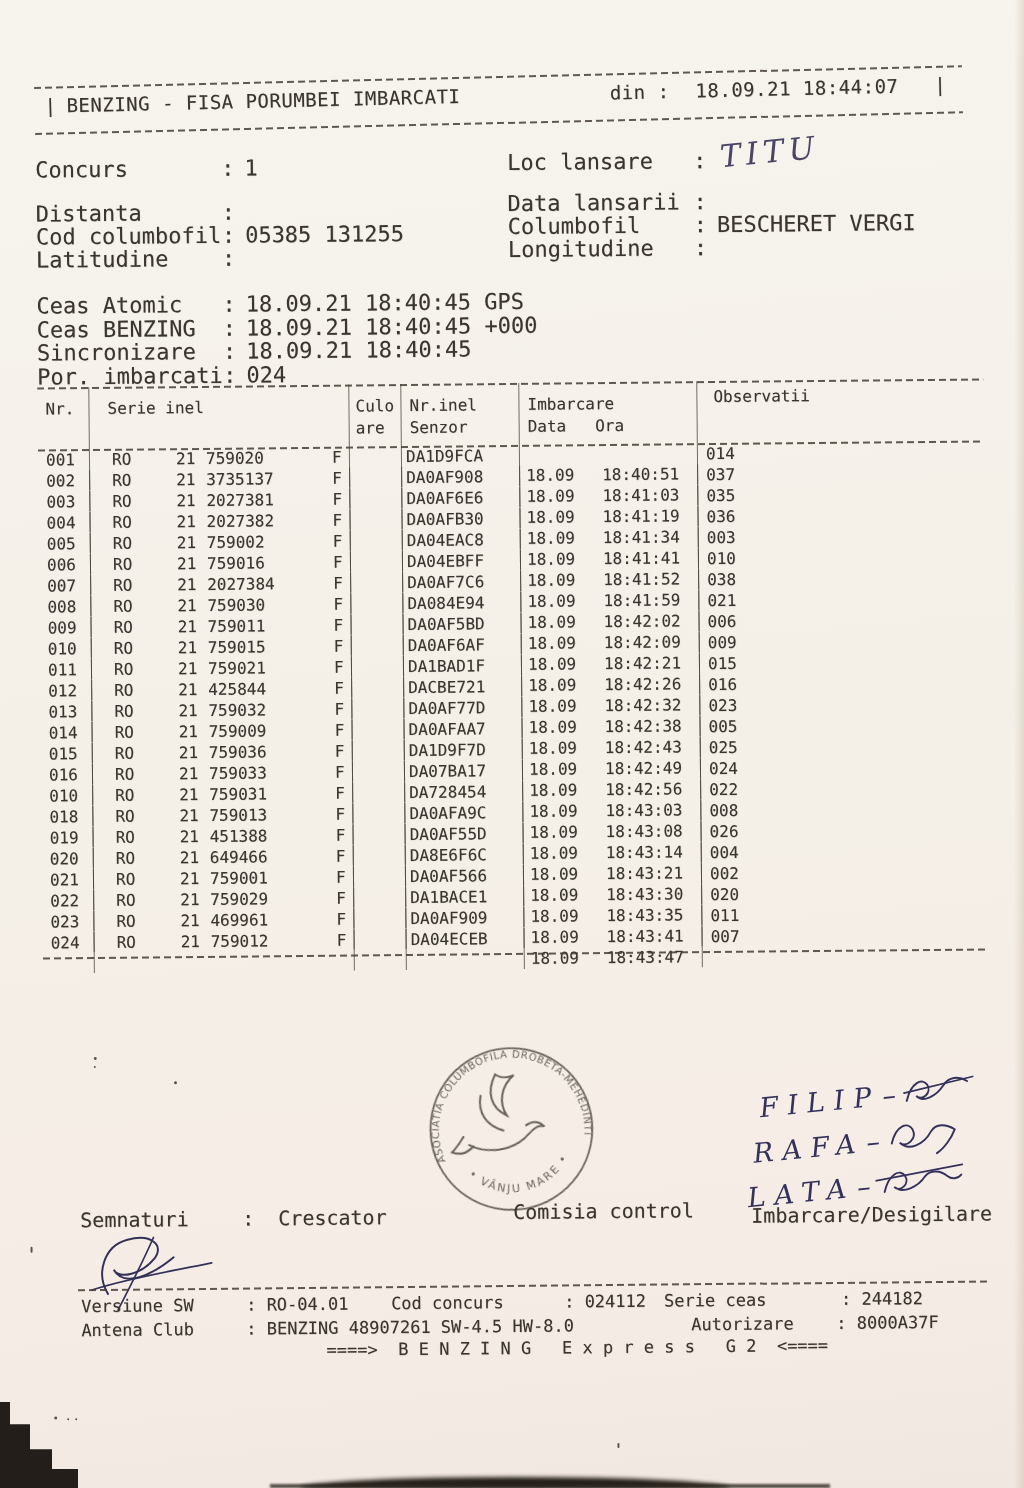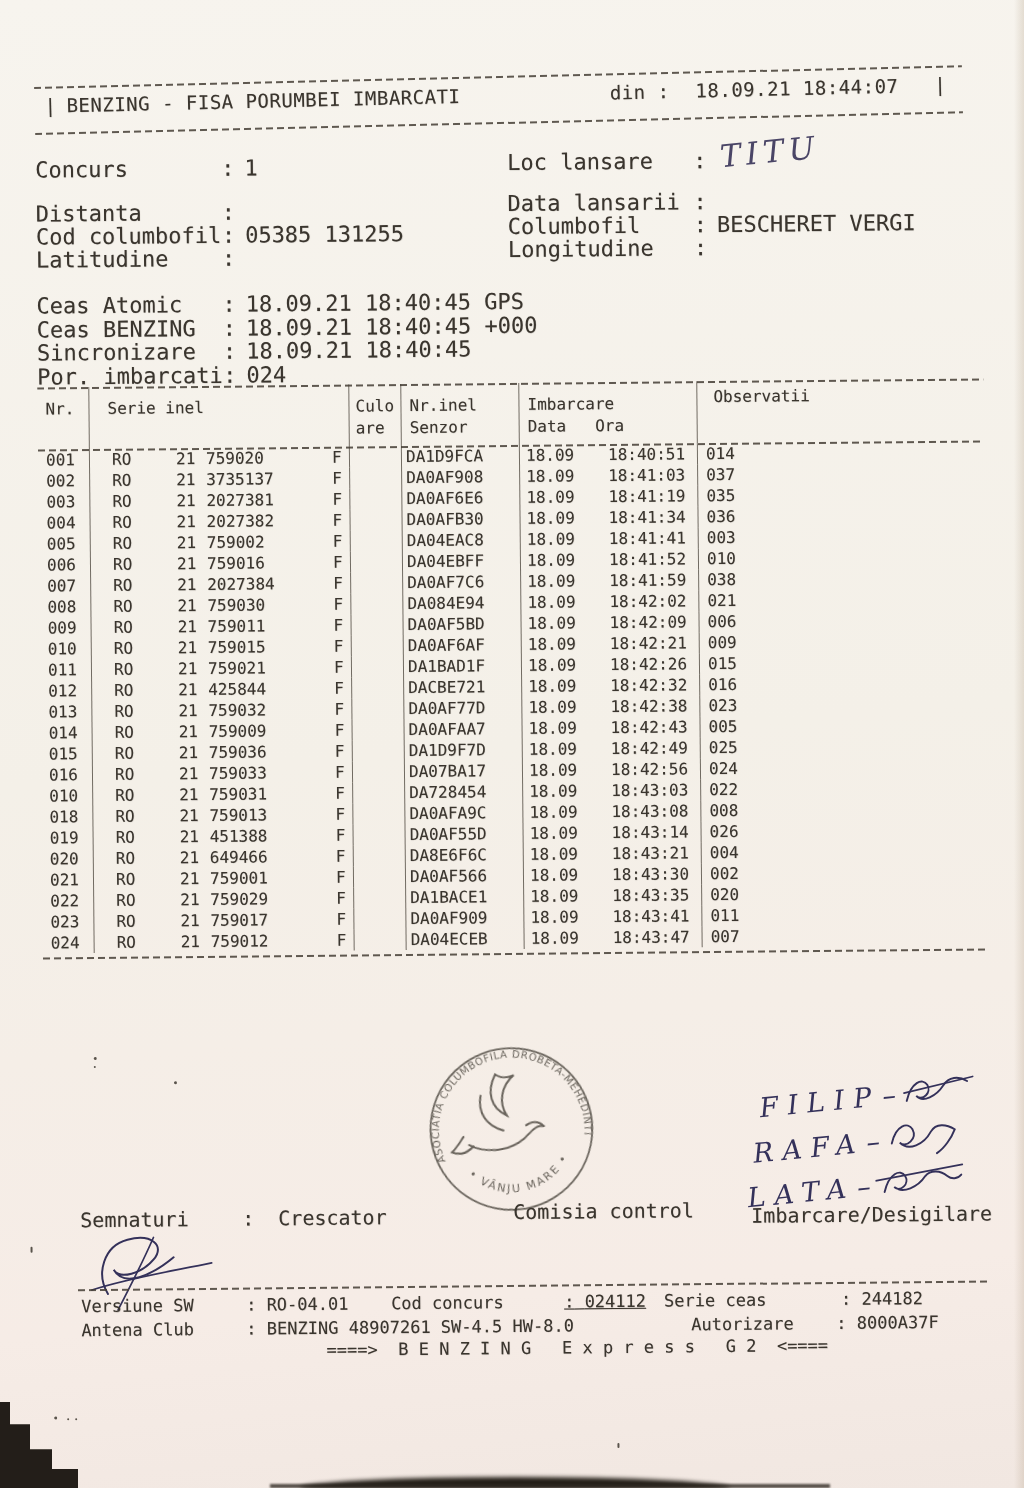--- a/index.html
+++ b/index.html
@@ -48,38 +48,38 @@
   .pre{white-space:pre;}
   .tbody{}
   .tr{height:21px;line-height:21px;}
   .td.c-nr{padding-left:8px;}
   .td.c-senzor{padding-left:4px;}
   .td.c-obs{padding-left:8px;}
   .c-serie .tara{display:inline-block;margin-left:22px;width:34px;}
   .c-serie .an{display:inline-block;margin-left:30px;width:30px;}
   .c-serie .inel{display:inline-block;width:92px;text-align:left;}
   .c-serie .sex{display:inline-block;margin-left:34px;}
-  .c-imb .rdata{display:inline-block;margin-left:6px;width:56px;}
-  .c-imb .rora{display:inline-block;margin-left:26px;}
+  .c-imb .rdata{display:inline-block;margin-left:6px;width:56px;margin-top:20px;}
+  .c-imb .rora{display:inline-block;margin-left:20px;}
   .tl-top{left:0;top:0;width:946px;}
   .tl-mid{left:0;top:62px;width:946px;}
   .tl-bot{left:0;top:570px;width:946px;}
   
   .stamp{position:absolute;left:416px;top:1038px;width:182px;height:182px;transform:rotate(-10deg);opacity:.88;}
   .stamp svg{filter:blur(.2px);}
   
   .hw-line{position:absolute;display:flex;align-items:center;color:#34315a;
     font-family:"DejaVu Serif",serif;font-style:italic;font-size:27px;letter-spacing:9px;transform:rotate(-5deg);}
   .hw-dash{margin:0 6px 0 2px;letter-spacing:0;}
   
   .sigrow-item{position:absolute;font-size:20px;white-space:nowrap;}
   
   .fline{position:absolute;left:75px;font-size:17px;white-space:nowrap;}
   .fl{display:inline-block;}
-  .w165{width:165px;} .w145{width:145px;} .w173{width:173px;} .w100{width:100px;text-decoration:underline;} .w177{width:177px;} .w418{width:445px;}
+  .w165{width:165px;} .w145{width:145px;} .w173{width:173px;} .w100{width:100px;} .w177{width:177px;} .w418{width:445px;}
   .express{position:absolute;left:320px;top:1338px;font-size:17px;white-space:pre;}
   
   .corner-black{position:absolute;left:0;bottom:0;width:78px;height:86px;background:#17130e;opacity:.95;
     clip-path:polygon(0 0,10px 0,10px 26%,30px 26%,30px 55%,52px 55%,52px 78%,78px 78%,78px 100%,0 100%);}
   .smudge{position:absolute;left:300px;bottom:0;width:430px;height:11px;background:#241f18;
     border-radius:50% 50% 0 0/100% 100% 0 0;filter:blur(2px);}
   .smudge2{position:absolute;left:270px;bottom:0;width:560px;height:4px;background:#2c2620;filter:blur(1.2px);opacity:.8;}
   .edge-shade{position:absolute;right:0;top:0;width:10px;height:100%;
     background:linear-gradient(90deg,rgba(170,150,125,0) 0%,rgba(170,150,125,.25) 100%);}
   .speck{position:absolute;background:#5a544c;border-radius:50%;}
@@ -462,21 +462,21 @@
         <div class="td c-senzor">DA1BACE1</div>
         <div class="td c-imb">
           <span class="rdata">18.09</span><span class="rora">18:43:35</span>
         </div>
         <div class="td c-obs">020</div>
       </div>
 
       <div class="tr grid">
         <div class="td c-nr">023</div>
         <div class="td c-serie">
-          <span class="tara">RO</span><span class="an">21</span><span class="inel">759017</span><span class="sex">F</span>
+          <span class="tara">RO</span><span class="an">21</span><span class="inel">469961</span><span class="sex">F</span>
         </div>
         <div class="td c-culo"></div>
         <div class="td c-senzor">DA0AF909</div>
         <div class="td c-imb">
           <span class="rdata">18.09</span><span class="rora">18:43:41</span>
         </div>
         <div class="td c-obs">011</div>
       </div>
 
       <div class="tr grid">

